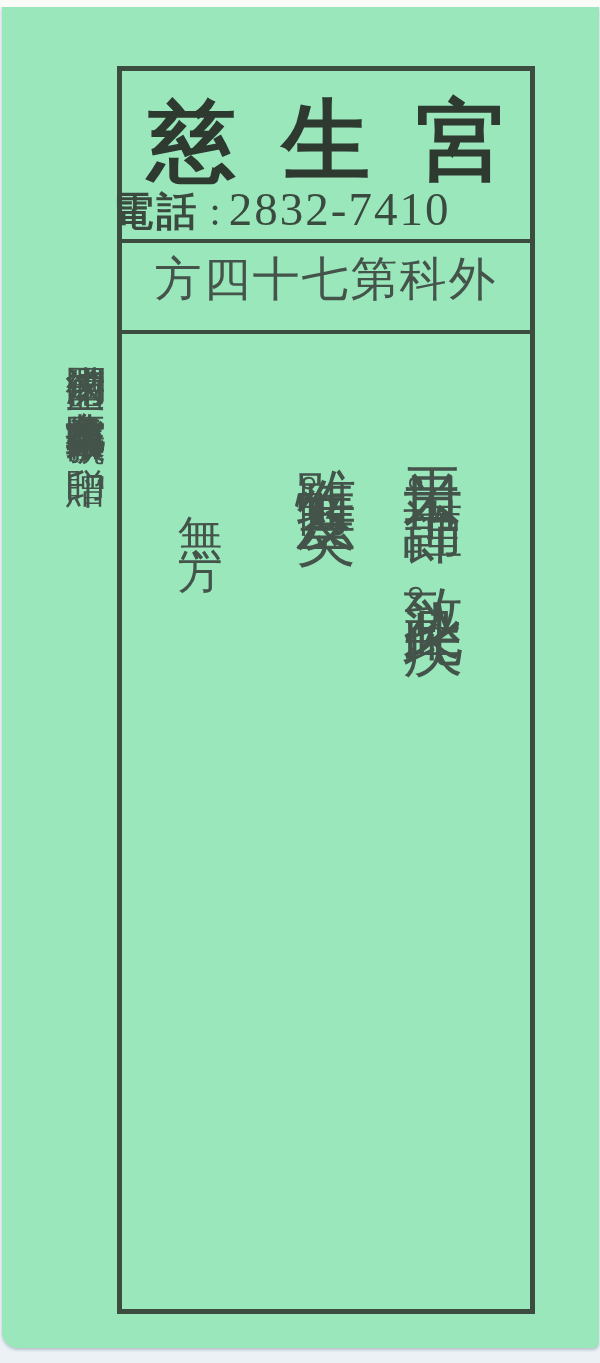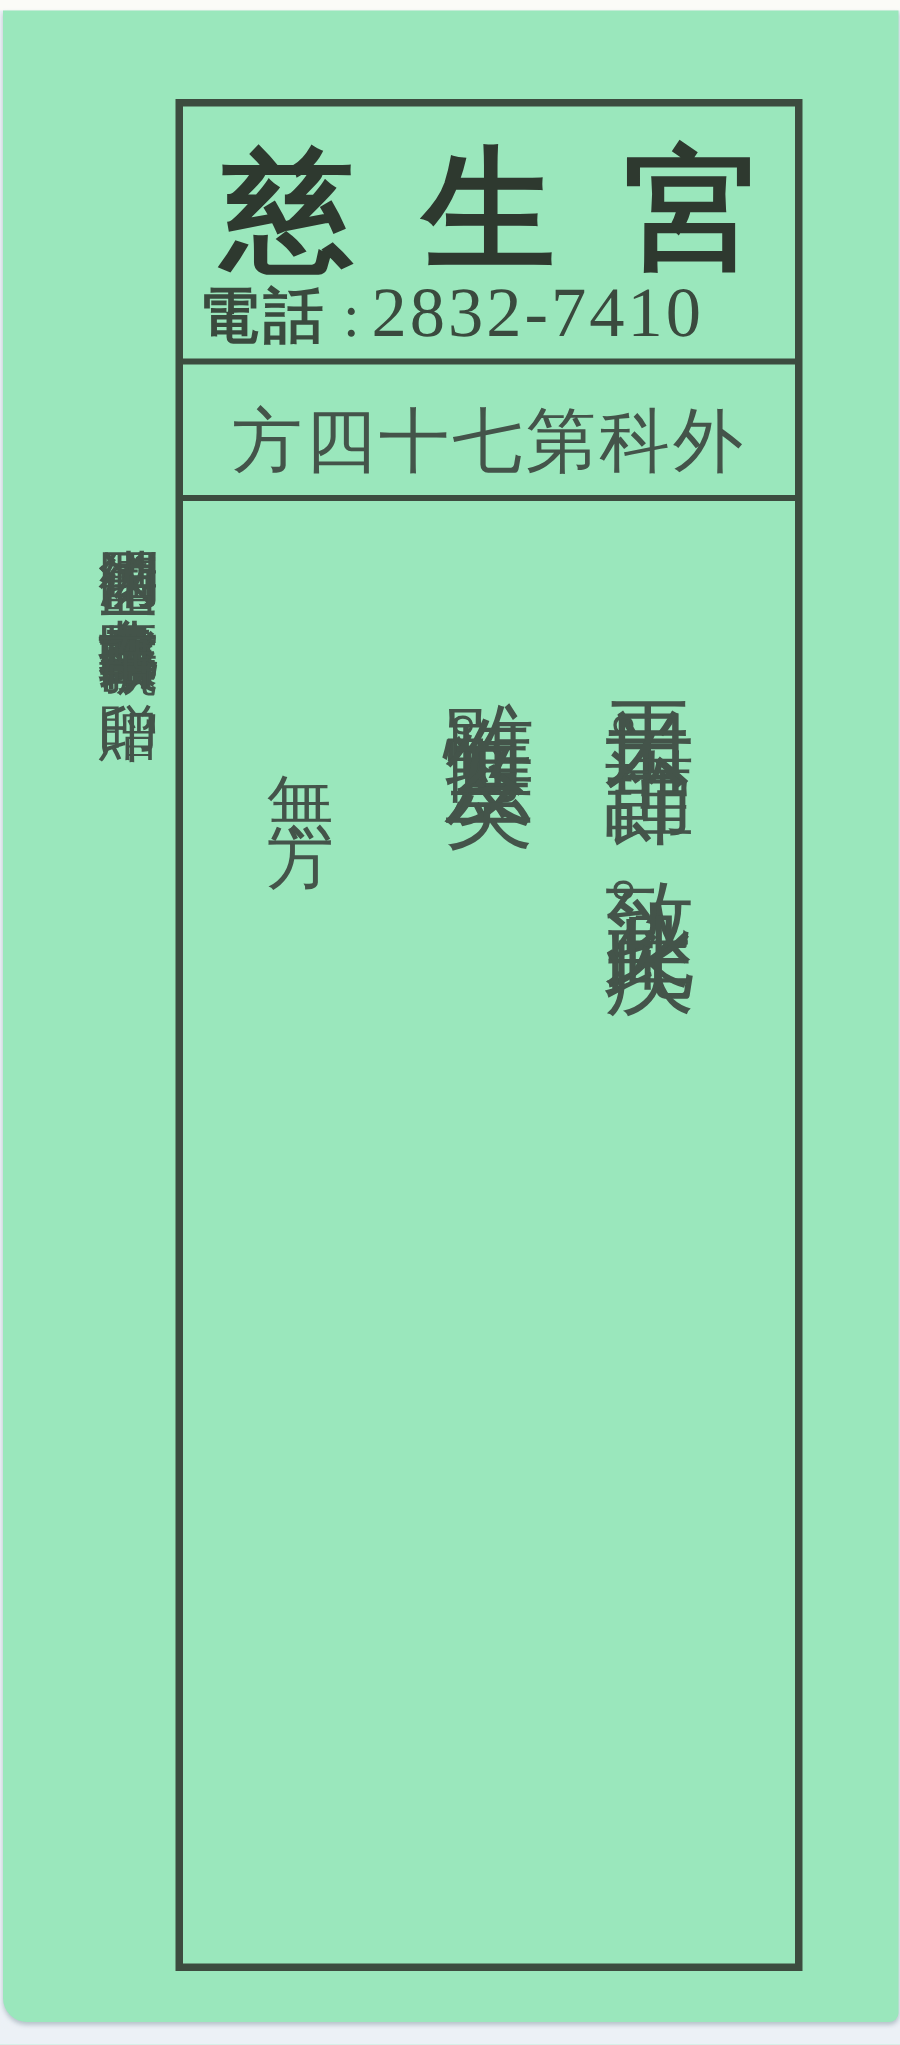--- a/index.html
+++ b/index.html
@@ -50,42 +50,41 @@
     text-align: center;
     font-size: 88px;
     font-weight: bold;
     letter-spacing: 46px;
     line-height: 1;
     color: var(--ink_title, #2e392f);
     white-space: nowrap;
   }
   .phone-row {
     position: absolute;
-    left: 130px; top: 186px;
+    left: 111px; top: 186px;
     width: 342px;
     text-align: center;
     line-height: 1;
     color: var(--ink_dark, #3a4a3e);
     white-space: nowrap;
   }
   .phone-label { font-size: 40px; font-weight: bold; letter-spacing: 3px; }
   .phone-colon { font-size: 40px; margin: 0 8px 0 10px; }
   .phone-number { font-size: 47px; letter-spacing: 2px; }
 
   .category-row {
     position: absolute;
     left: 117px; top: 256px;
     width: 418px;
     text-align: center;
     font-size: 47px;
     letter-spacing: 2px;
     line-height: 1;
     color: var(--ink_body, #415146);
     white-space: nowrap;
-    margin-top: 16px;
   }
 
   .v {
     writing-mode: vertical-rl;
     text-orientation: upright;
     line-height: 1;
     white-space: nowrap;
     color: var(--ink_body, #46564b);
   }
   .verse-col-1 {

